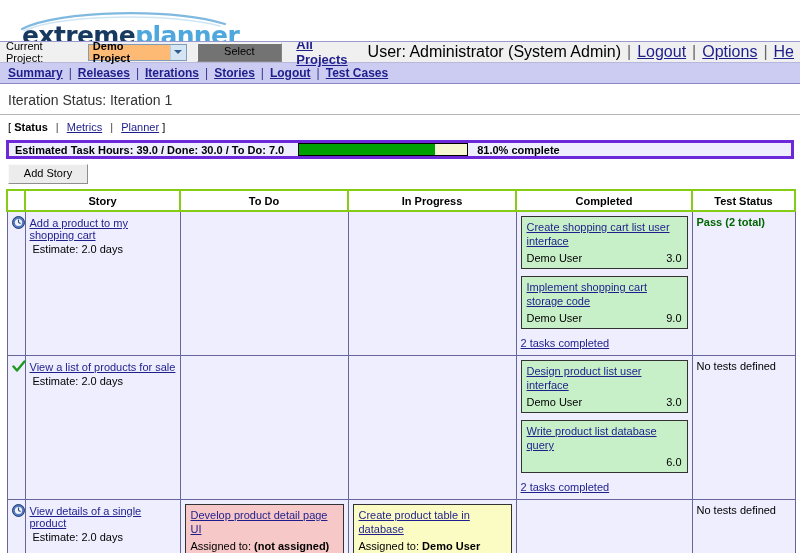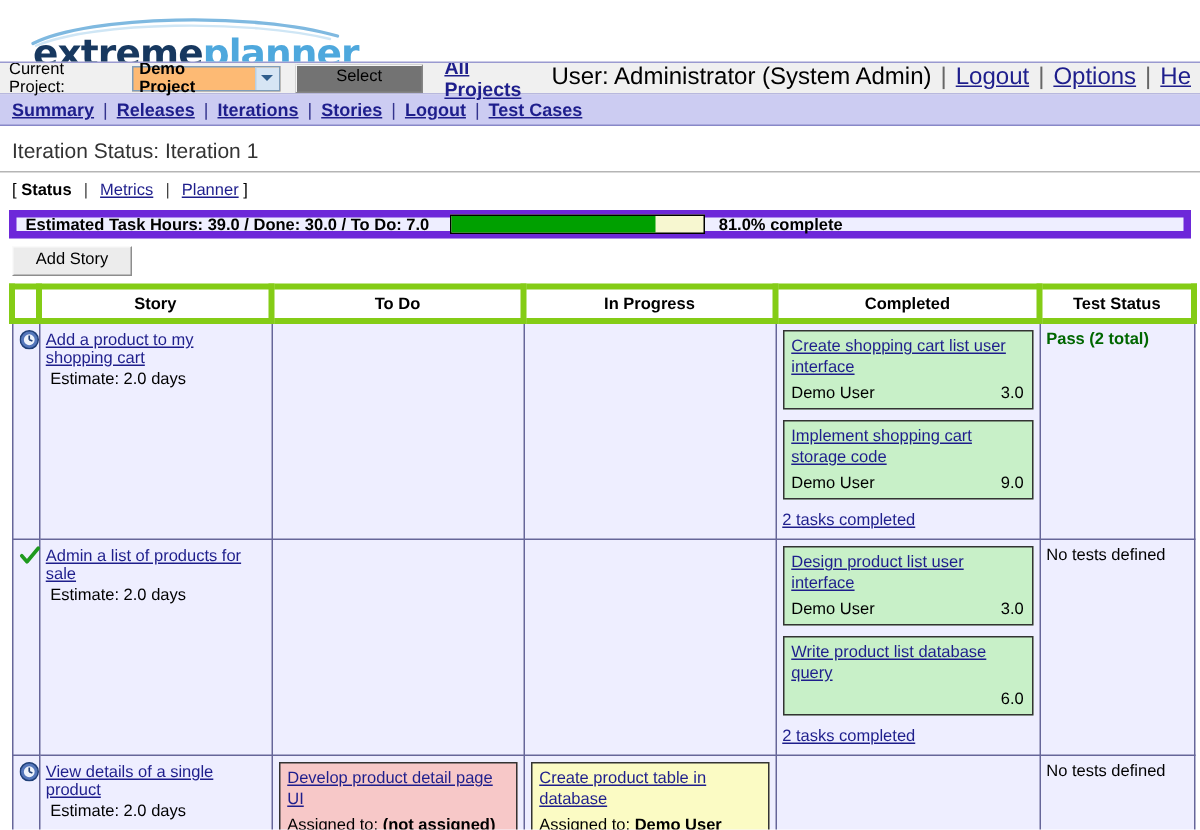--- a/index.html
+++ b/index.html
@@ -162,21 +162,21 @@
     font-size: 11px;
   }
   .subtabs .bracket { color: #000; }
   .subtabs .cur { font-weight: bold; color: #000; }
   .subtabs a { color: #1e1e8c; text-decoration: underline; cursor: pointer; }
   .subtabs .sep { color: #444; margin: 0 5px; }
 
   
   .status-strip {
     margin: 0 6px;
-    border: 5px solid #6d28d9;
+    border: 3px solid #6d28d9;
     background: #eeeeff;
     height: 19px;
     display: flex;
     align-items: center;
     padding-left: 6px;
     box-sizing: border-box;
     font-size: 11px;
     font-weight: bold;
   }
   .status-strip .hours { white-space: nowrap; color: #000; }
@@ -224,21 +224,21 @@
   }
 
   
   table.grid {
     border-collapse: collapse;
     width: 790px;
     margin-left: 6px;
     table-layout: fixed;
   }
   table.grid th {
-    border: 4px solid #84cc16;
+    border: 2px solid #84cc16;
     background: #ffffff;
     font-size: 11px;
     font-weight: bold;
     height: 17px;
     color: #000;
     text-align: center;
   }
   table.grid td {
     border: 1px solid #666699;
     background: #eeeeff;
@@ -423,21 +423,21 @@
             </div>
           </div><span class="task-count-link">2 tasks completed</span></td>
         <td><span class="test-pass">Pass (2 total)</span></td>
       </tr>
       <tr>
         <td class="col-icon">
           <svg class="icon-check" width="14" height="13" viewBox="0 0 14 13">
             <path d="M1.5 6.5 L5 10.5 L12.5 1.5" stroke="#1f9a1f" stroke-width="2.4" fill="none" stroke-linecap="round" stroke-linejoin="round"></path>
           </svg>
         </td>
-        <td><span class="story-title">Admin a list of products for sale</span><div class="story-est">Estimate: 2.0 days</div></td>
+        <td><span class="story-title">View a list of products for sale</span><div class="story-est">Estimate: 2.0 days</div></td>
         <td></td>
         <td></td>
         <td><div class="card done">
             <span class="card-title">Design product list user interface</span>
             <div class="card-row">
               <span class="card-assigned">Demo User</span>
               <span class="card-hours">3.0</span>
             </div>
           </div><div class="card done">
             <span class="card-title">Write product list database query</span>

